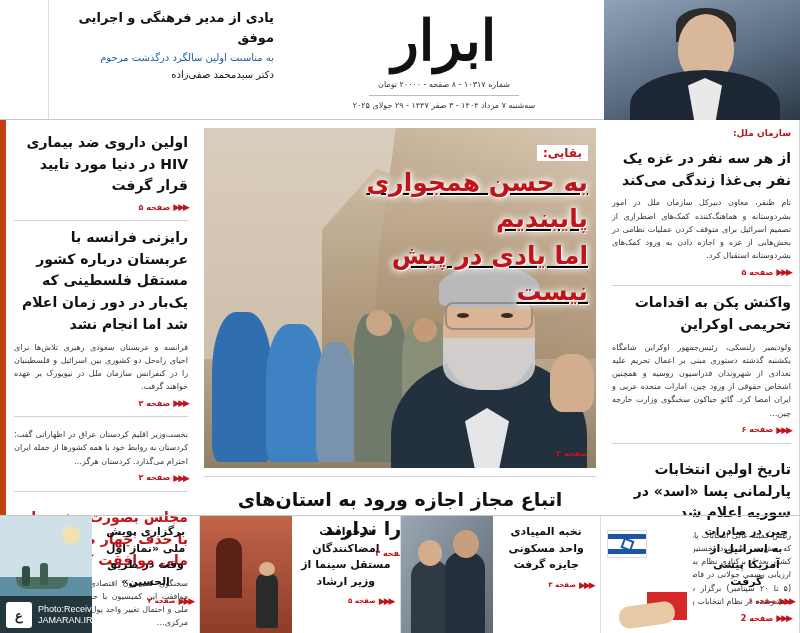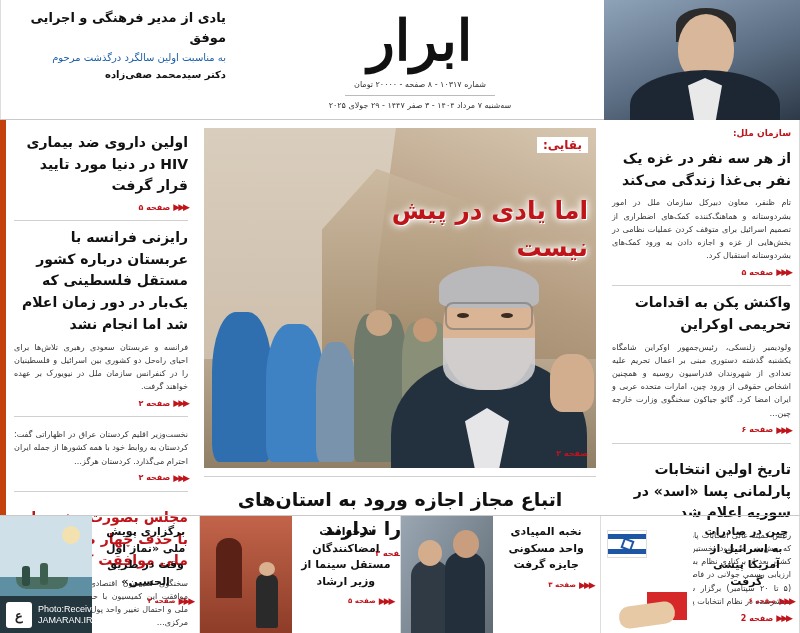--- a/index.html
+++ b/index.html
@@ -10,20 +10,21 @@
     overflow: hidden;
     position: relative;
   }
   .page { width: 800px; height: 633px; position: relative; background:#fff; }
 
   
   .masthead {
     display: flex; flex-direction: row-reverse;
     width: 800px; height: 120px;
     border-bottom: 1px solid #c9c9c9;
+    padding-left: 48px;
   }
   .mast-left-photo {
     width: 196px; height: 120px;
     background: linear-gradient(160deg,#8fa3b8 0%, #5b6d82 55%, #2d3947 100%);
     position: relative; overflow: hidden;
     flex: none;
   }
   .mast-left-photo .head {
     position:absolute; width:56px; height:68px; background:#d8b79a;
     border-radius:50% 50% 45% 45%; left:74px; top:14px;
@@ -53,21 +54,21 @@
     font-size: 8px; color: #333; margin-top: 10px; line-height: 1.7;
   }
   .logo-sub .rule { display:block; width:150px; height:1px; background:#bbb; margin:3px auto; }
 
   .mast-right {
     width: 236px; flex: none; padding: 8px 10px 4px 6px; text-align: right;
     border-left: 1px solid #ddd;
   }
   .mast-right .l1 { font-size: 13px; font-weight: bold; color: #111; line-height: 1.5; }
   .mast-right .l2 { font-size: 10px; color: #1b5fa8; line-height: 1.6; margin-top: 3px; }
-  .mast-right .l3 { font-size: 10px; font-weight: bold; color: #111; margin-top: 3px; }
+  .mast-right .l3 { font-size: 10px; font-weight: normal; color: #111; margin-top: 3px; }
 
   
   .body-wrap { display: flex; flex-direction: row; width: 800px; height: 513px; }
 
   .col { padding: 6px 8px; }
   .col-left  { width: 196px; border-left: 6px solid #c2410c; }
   .col-mid   { width: 408px; }
   .col-right { width: 196px; border-right: 1px solid #d8d8d8; }
 
   .story { border-bottom: 1px solid #d0d0d0; padding: 6px 0 8px; }
@@ -159,21 +160,21 @@
   .portrait .glass {
     position:absolute; bottom:138px; left:64px; width:88px; height:28px;
     border:2px solid #6d6d6d; border-radius:8px; opacity:.55;
   }
   .portrait .hand {
     position:absolute; bottom:56px; right:2px; width:44px; height:58px;
     background:#d3ae8e; border-radius:40% 40% 28% 28%;
   }
 
   .hero-caption {
-    position:absolute; right:8px; top:6px; width:250px; text-align:right;
+    position:absolute; right:8px; top:14px; width:250px; text-align:right;text-decoration:underline;
   }
   .hero-kicker {
     display:inline-block; background:#fff; color:#c0141b; font-weight:bold;
     font-size:12px; padding:1px 6px; margin-bottom:4px;
   }
   .hero-caption h1 {
     font-size: 25px; font-weight: bold; line-height: 1.45; color:#111;
     text-shadow: 0 0 6px #fff, 0 0 10px #fff, 1px 1px 0 #fff;
   }
   .hero-caption h1 .red { color:#c0141b; }
@@ -332,21 +333,21 @@
           <div class="hair"></div>
           <div class="glass"></div>
           <div class="eyeL"></div>
           <div class="eyeR"></div>
           <div class="hand"></div>
         </div>
 
         <div class="hero-caption">
           <span class="hero-kicker">بقایی:</span>
           <h1>
-            <br>
+            <span class="red">به حسن همجواری پایبندیم</span><br>
             <span class="red">اما یادی در پیش نیست</span>
           </h1>
         </div>
 
         <div class="hero-page">
           <span>صفحه ۲</span>
         </div>
       </div>
 
       <div class="center-banner">

